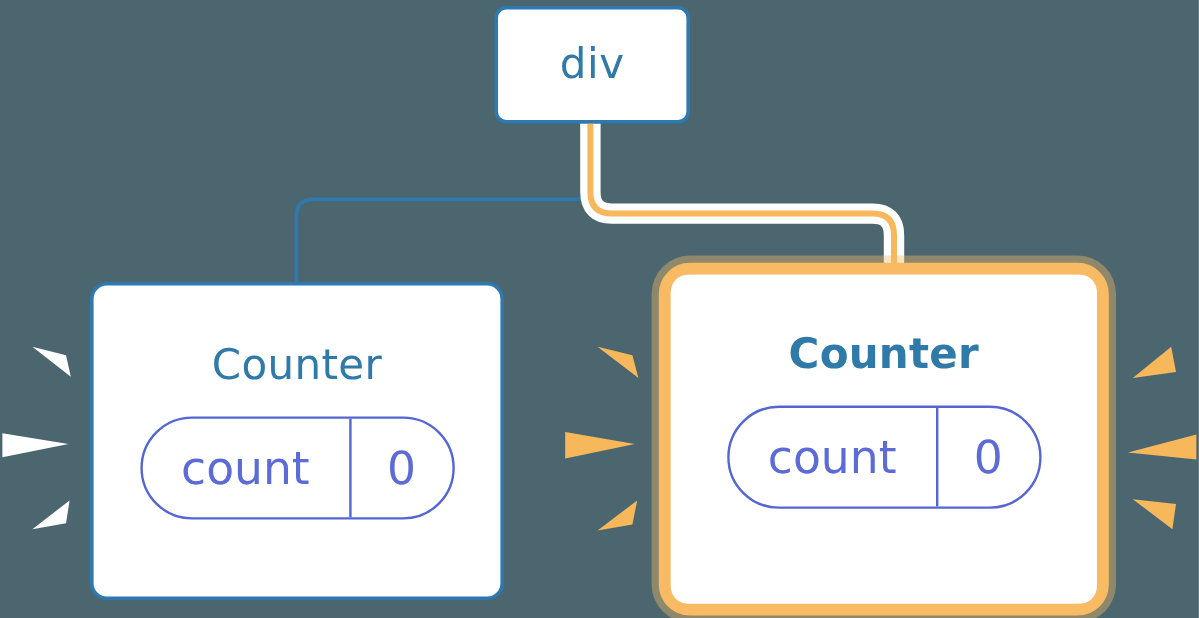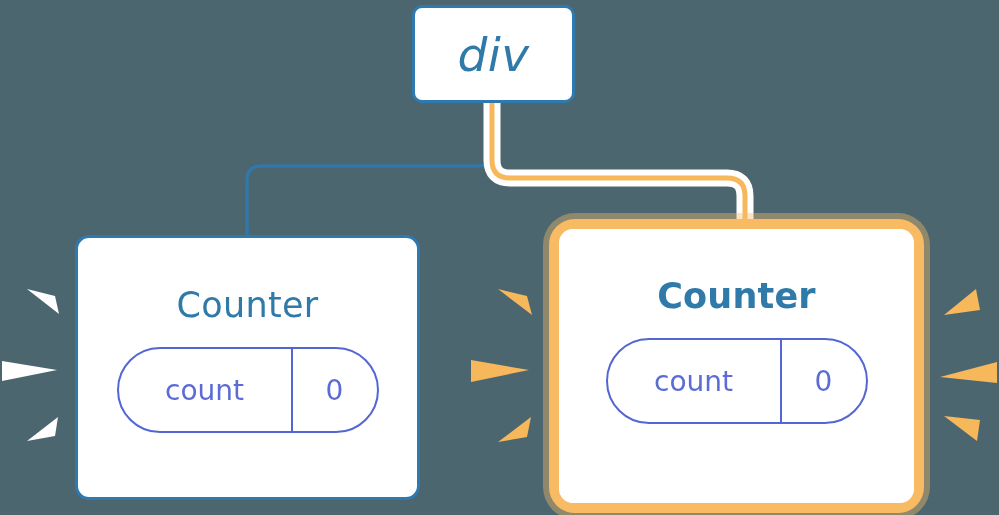--- a/index.html
+++ b/index.html
@@ -44,25 +44,24 @@
   .node-div {
     left: 412px;
     top: 5px;
     width: 163px;
     height: 98px;
     border: 3px solid #2e7ab0;
     border-radius: 10px;
     justify-content: center;
   }
   .node-div .node-title {
-    font-size: 47px;
+    font-size: 35px;
     color: #2f7aa8;
     font-weight: 400;
     letter-spacing: 0.5px;
-    font-style: italic;
   }
 
   .node-counter {
     left: 75px;
     top: 235px;
     width: 345px;
     height: 265px;
     border: 3px solid #2e7ab0;
     border-radius: 14px;
     justify-content: flex-start;
@@ -123,21 +122,21 @@
   .node-counter-hl .state-pill {
     width: 262px;
     margin-top: 22px;
   }
   .state-key,
   .state-val {
     display: flex;
     align-items: center;
     justify-content: center;
     color: #5c6bd6;
-    font-size: 28px;
+    font-size: 38px;
     font-weight: 400;
   }
   .state-key {
     flex: 0 0 172px;
     border-right: 2px solid #5466d4;
   }
   .state-val {
     flex: 1 1 auto;
   }
 </style>

